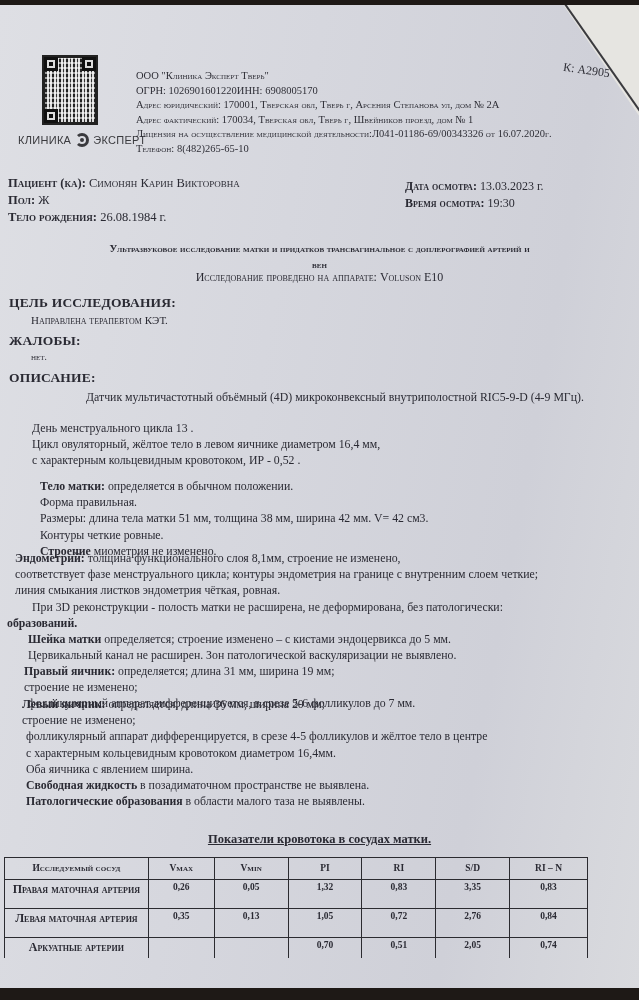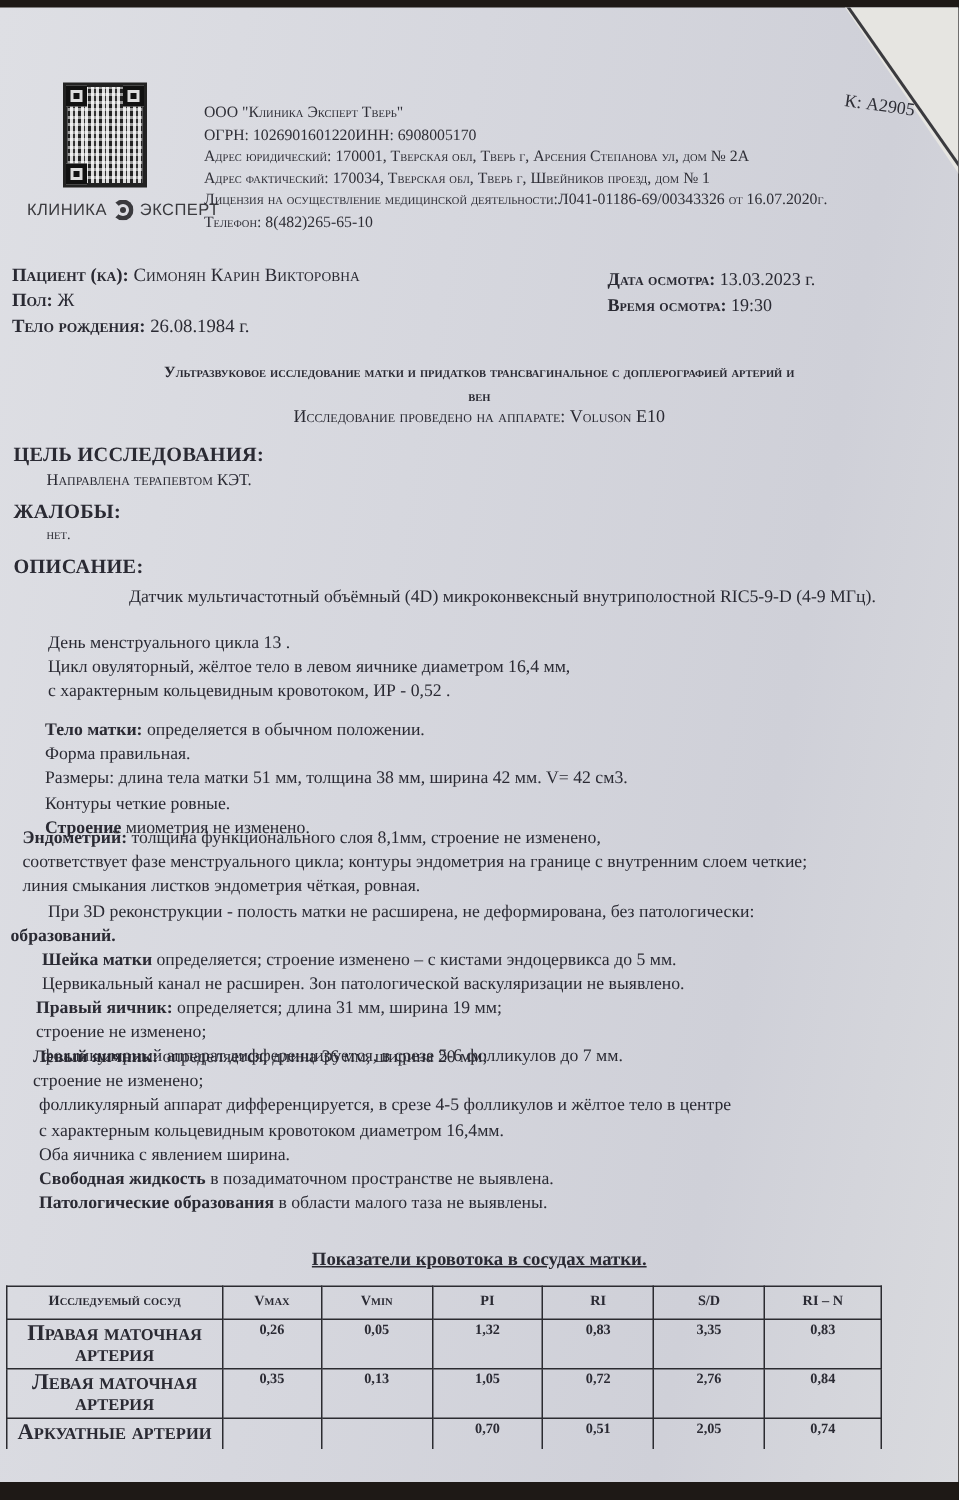--- a/index.html
+++ b/index.html
@@ -47,21 +47,21 @@
 
     .sec-h { position: absolute; left: 9px; font-size: 13.5px; font-weight: bold; letter-spacing: 0.2px; }
     .sec-t { position: absolute; left: 31px; font-size: 11px; font-variant: small-caps; }
     .body-text { position: absolute; font-size: 11.8px; line-height: 16.2px; white-space: nowrap; }
     .body-text b { font-weight: bold; }
 
     .table-title { position: absolute; left: 0; top: 827px; width: 639px; text-align: center; font-size: 12.5px; font-weight: bold; text-decoration: underline; }
     table.flow { position: absolute; left: 4px; top: 852px; border-collapse: collapse; width: 584px; font-size: 9.5px; }
     table.flow th, table.flow td { border: 1px solid #2b2b30; text-align: center; vertical-align: top; padding: 2px 3px; font-weight: bold; }
     table.flow th { font-variant: small-caps; font-weight: bold; height: 22px; padding-top: 5px; }
-    table.flow td.vessel { font-variant: small-caps; font-size: 15px; line-height: 14px; }
+    table.flow td.vessel { font-variant: small-caps; font-size: 12px; line-height: 14px; }
     table.flow tr.r { height: 29px; }
     table.flow tr.last td { border-bottom: none; height: 20px; }
   </style>
 </head>
 <body>
 
 <div class="top-strip"></div>
 
 <div class="paper">
   <div class="corner-fold"></div>
@@ -128,21 +128,21 @@
   <div class="sec-h" style="top:365px;">ОПИСАНИЕ:</div>
 
   <div class="body-text" style="left:44px;top:384px;margin-left:42px;">Датчик мультичастотный объёмный (4D) микроконвексный внутриполостной RIC5-9-D (4-9 МГц).</div>
 
   <div class="body-text" style="left:32px;top:415px;">
     <div>День менструального цикла 13  .</div>
     <div>Цикл овуляторный, жёлтое тело в  левом яичнике диаметром 16,4 мм,</div>
     <div>с характерным кольцевидным кровотоком, ИР - 0,52 .</div>
   </div>
 
-  <div class="body-text" style="left:30px;top:473px;">
+  <div class="body-text" style="left:40px;top:473px;">
     <div><b>Тело матки:</b><span> определяется в обычном положении.</span></div>
     <div>Форма правильная.</div>
     <div>Размеры: длина тела матки 51  мм, толщина 38  мм, ширина 42 мм. V=  42  см3.</div>
     <div>Контуры четкие ровные.</div>
     <div><b>Строение</b><span> миометрия  не изменено.</span></div>
   </div>
 
   <div class="body-text" style="left:15px;top:545px;">
     <div><b>Эндометрий:</b><span> толщина функционального слоя  8,1мм, строение не  изменено,</span></div>
     <div>соответствует  фазе менструального цикла; контуры эндометрия на границе с внутренним слоем четкие;</div>

